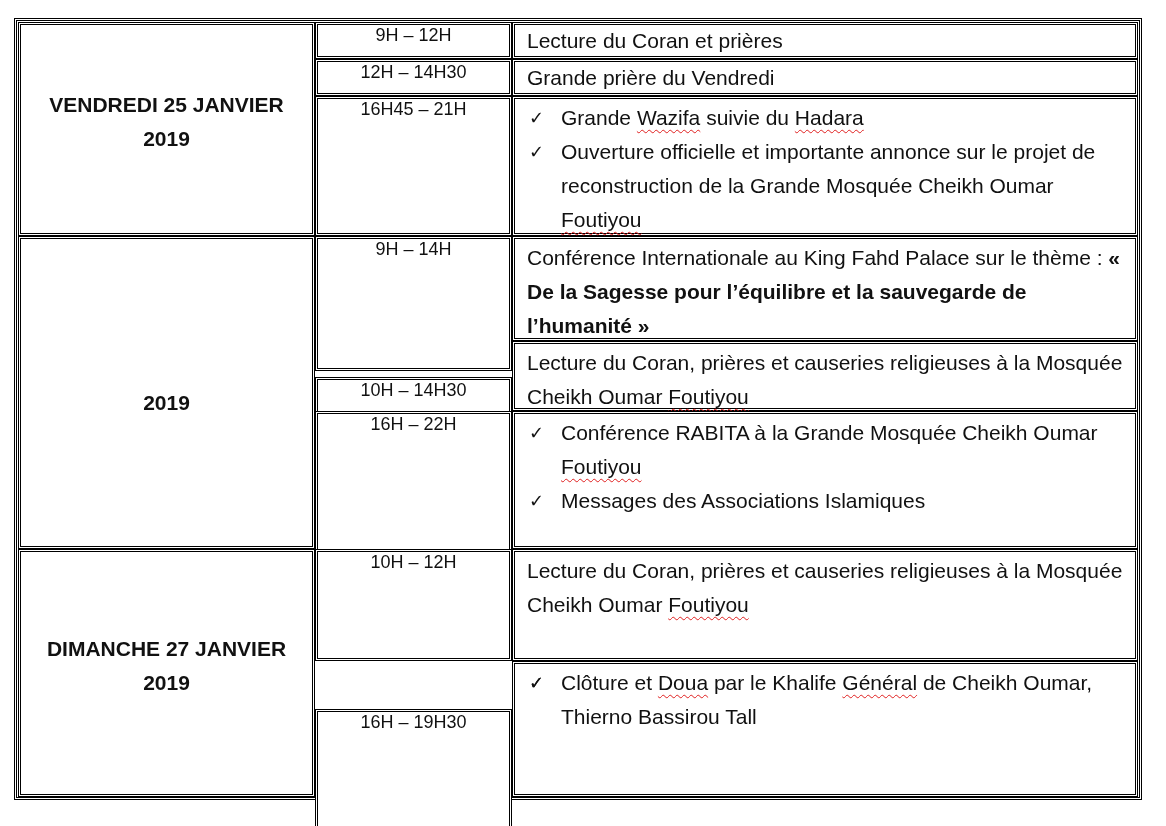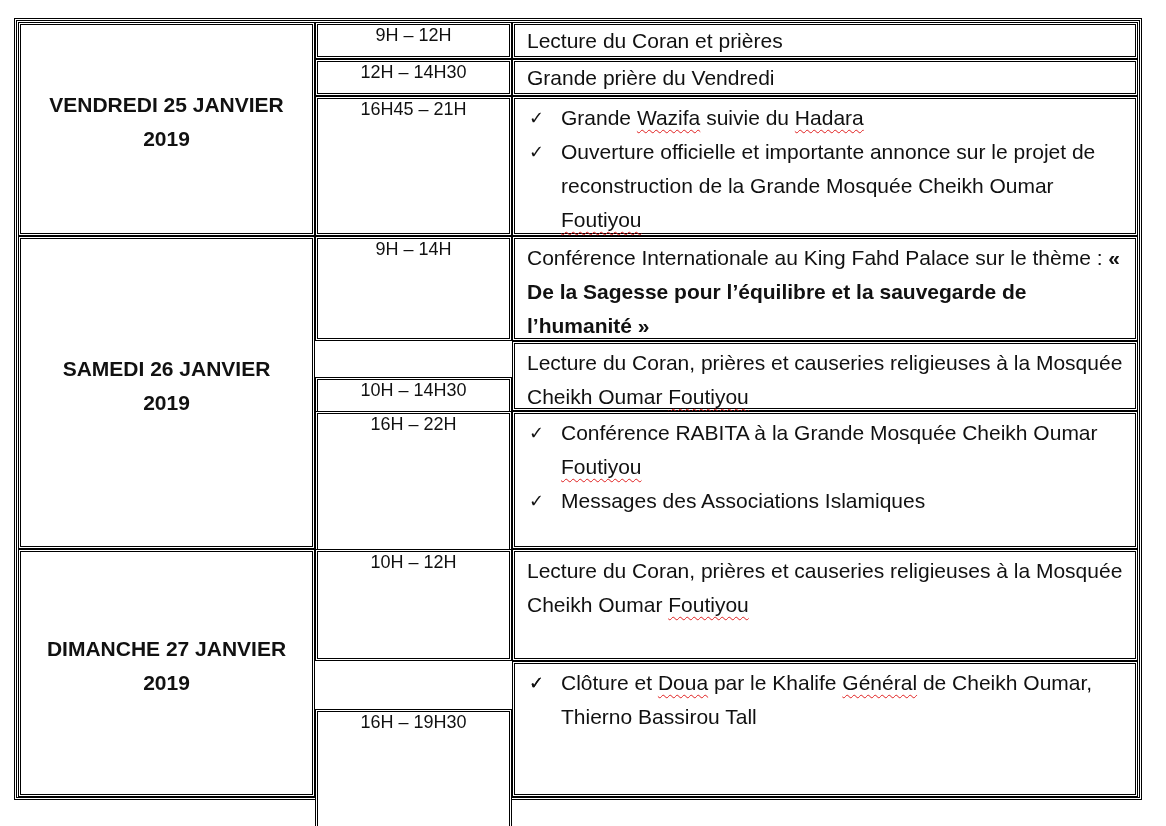--- a/index.html
+++ b/index.html
@@ -40,23 +40,23 @@
     <span>16H45 – 21H</span>
   </div>
 <div class="cell act" style="left:512px;top:96px;width:626px;height:140px;">
   <ul>
     <li><span class="chk">✓</span><span>Grande </span><span class="sq">Wazifa</span><span> suivie du </span><span class="sq">Hadara</span></li>
     <li><span class="chk">✓</span><span>Ouverture officielle et importante annonce sur le projet de reconstruction de la Grande Mosquée Cheikh Oumar </span><span class="sq">Foutiyou</span></li>
   </ul>
 </div>
 
 <div class="cell day" style="left:18px;top:236px;width:297px;height:313px;">
-  <div><span>SAMEDI 26 JANVIER</span><br><span>2019</span></div>
+  <div><br><span>2019</span></div>
 </div>
-<div class="cell time" style="left:315px;top:236px;width:197px;height:105px;">
+<div class="cell time" style="left:315px;top:236px;width:197px;height:135px;">
     <span>9H – 14H</span>
   </div>
 <div class="cell act" style="left:512px;top:236px;width:626px;height:105px;">
   <span>Conférence Internationale au King Fahd Palace sur le thème : </span><b>« De la Sagesse pour l’équilibre et la sauvegarde de l’humanité »</b>
 </div>
 
 <div class="cell time" style="left:315px;top:341px;width:197px;height:70px;margin-top:36px;">
     <span>10H – 14H30</span>
   </div>
 <div class="cell act" style="left:512px;top:341px;width:626px;height:70px;">

